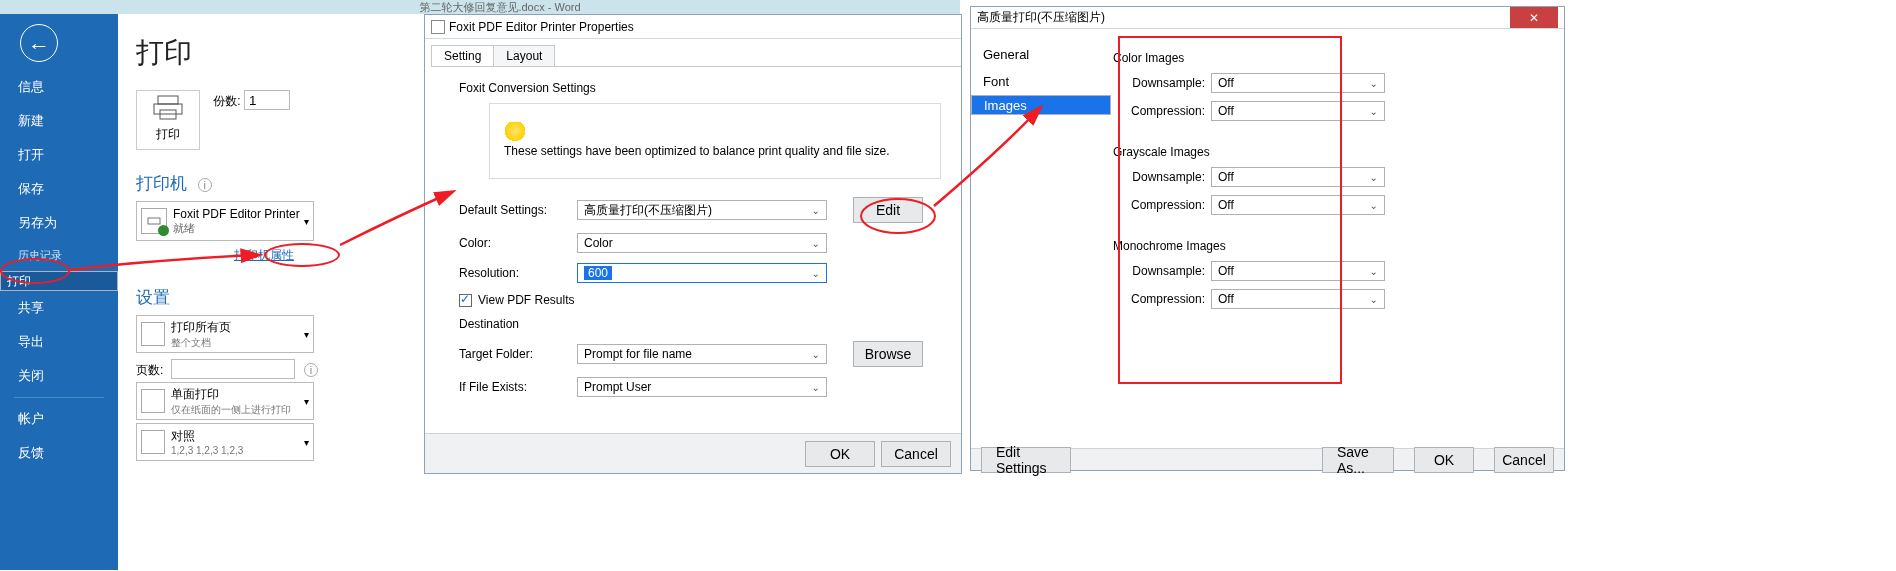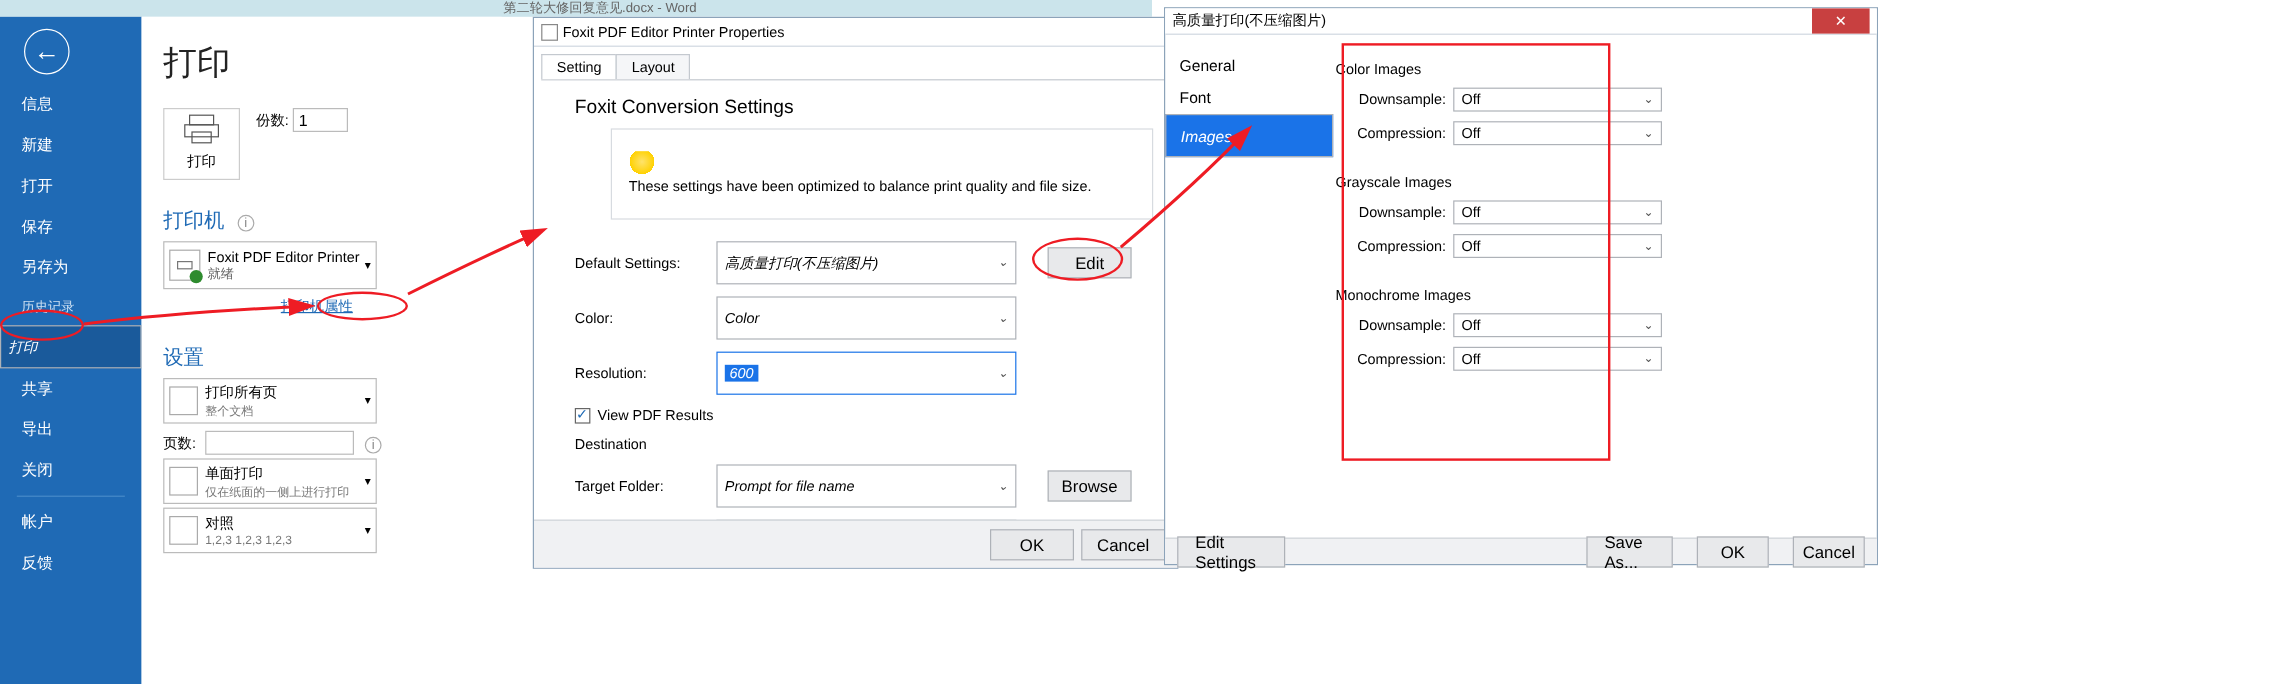--- a/index.html
+++ b/index.html
@@ -139,21 +139,20 @@
     margin-left: 4px;
   }
 
   
   .foxit {
     position: absolute;
     top: 14px; left: 424px;
     width: 538px; height: 460px;
     background: #fff;
     border: 1px solid #8ca3b9;
-    margin-left: 20px;
   }
   .foxit .tbar {
     height: 24px; background: #fff;
     border-bottom: 1px solid #d0d8e0;
     padding: 0 6px;
     display: flex; align-items: center;
     font-size: 12px;
   }
   .foxit .tbar .ic {
     width: 14px; height: 14px; border: 1px solid #888;
@@ -168,46 +167,45 @@
     padding: 3px 12px;
     border: 1px solid #c4c9cf;
     border-bottom: none;
     background: #f5f6f8;
     margin-right: -1px;
     cursor: pointer;
     font-size: 12px;
   }
   .tabrow .tab.active { background: #fff; }
   .foxit-body { padding: 14px 12px 0 34px; }
-  .foxit-body .h { font-size: 16px; }
+  .foxit-body .h { font-size: 12px; }
   .hint-box {
     border: 1px solid #d7dbe0;
     margin: 8px 8px 18px 30px;
     height: 76px;
     display: flex; align-items: flex-start;
     padding: 10px 14px;
     flex-direction: column;
   }
   .bulb {
     width: 22px; height: 22px; margin-right: 12px; margin-top: 8px;
     background: radial-gradient(circle at 50% 40%, #ffe36b 0%, #ffd100 60%, transparent 60%);
   }
   .frow {
     display: flex; align-items: center;
     margin-bottom: 10px;
   }
   .frow label { width: 118px; font-size: 12px; }
   .sel, .txt-in {
-    height: 36px; border: 1px solid #aeb2b8;
+    height: 20px; border: 1px solid #aeb2b8;
     background: #fff;
     display: flex; align-items: center;
     padding: 0 6px;
     font-size: 12px;
     cursor: pointer;
-    font-style: italic;
   }
   .sel .ar { margin-left: auto; font-size: 10px; color: #555; }
   .sel.w250 { width: 250px; }
   .sel.w250b { width: 250px; }
   .sel.hl { border: 1px solid #1a73e8; }
   .sel.hl .v { background: #1a73e8; color: #fff; padding: 0 4px; }
   .btn {
     height: 24px; border: 1px solid #aeb2b8;
     background: #e8e9eb;
     padding: 12px 14px;

